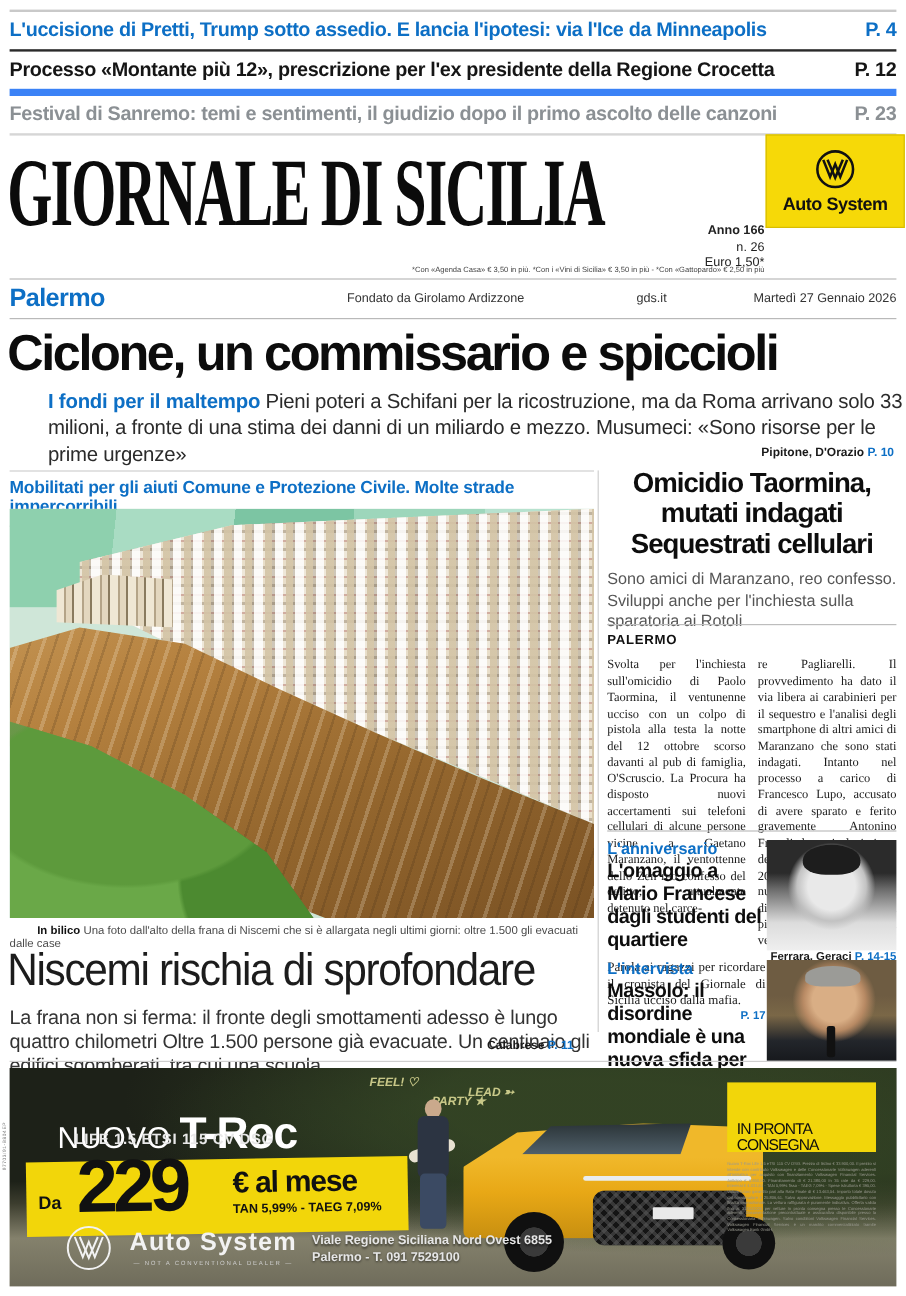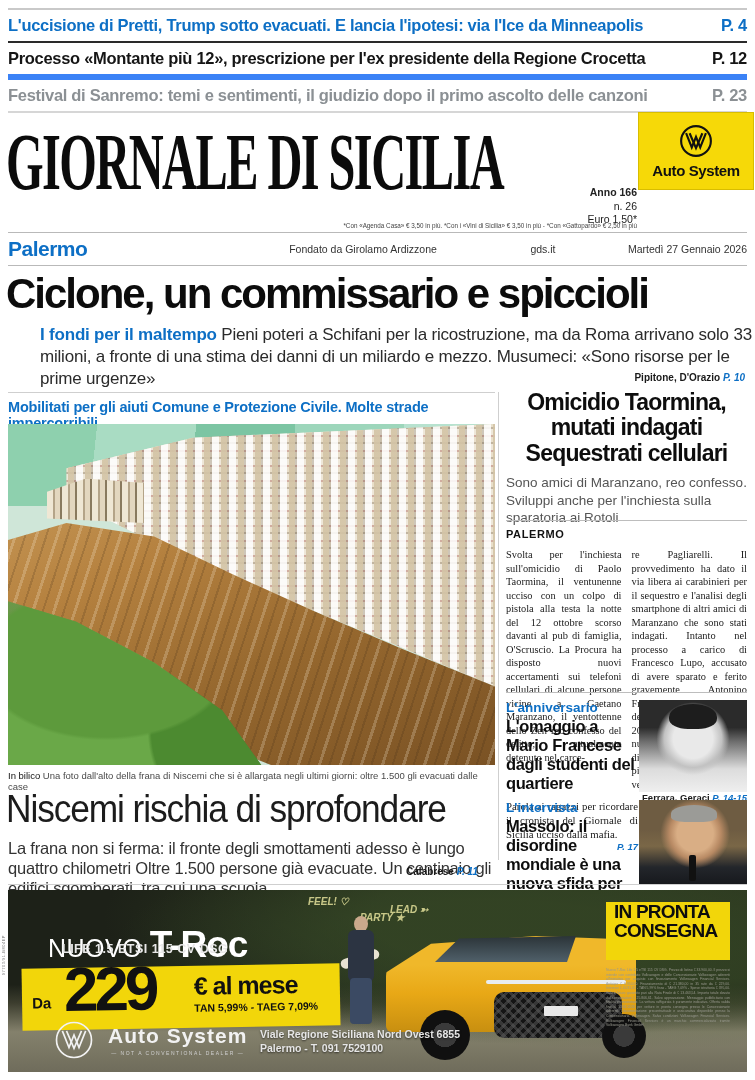--- a/index.html
+++ b/index.html
@@ -33,21 +33,21 @@
   #dl-founded{font-size:10.5px;color:#333;width:230px;text-align:center;}
   #dl-site{font-size:10.5px;color:#333;width:130px;text-align:center;}
   #dl-date{font-size:10.5px;color:#333;flex:1;text-align:right;}
   
   #lead-headline{left:6px;top:270px;font-weight:bold;font-size:42px;letter-spacing:-2px;
         white-space:nowrap;color:#0c0c0c;}
   #lead-standfirst{left:8px;top:324px;width:732px;font-size:17px;line-height:1.28;
         color:#2b2b2b;letter-spacing:-0.2px;margin-left:32px;}
   #lead-standfirst .kick{color:#0d6fc5;font-weight:bold;}
   #lead-byline{right:10px;top:372px;font-size:10px;font-weight:bold;color:#1a1a1a;}
-  .pageref{color:#0d6fc5;font-weight:bold;font-style:italic;}
+  .pageref{color:#0d6fc5;font-weight:bold;}
   
   #vdivider{left:498px;top:392px;width:1px;height:468px;background:#cfcfcf;}
   
   #kicker{left:8px;top:392px;width:487px;border-top:1px solid #cfcfcf;border-bottom:1px solid #cfcfcf;
         padding:6px 0 7px 0;color:#0d6fc5;font-weight:bold;font-size:14.5px;letter-spacing:-0.2px;}
   #photo{left:8px;top:424px;width:487px;height:341px;background:#cfe6d8;overflow:hidden;}
   .ph-fields{position:absolute;left:0;top:0;width:100%;height:24%;
         background:linear-gradient(96deg,#8ed0ae 0 18%,#a9dcc3 18% 38%,#7cc5a3 38% 58%,#9dd6bb 58% 80%,#b7e2cf 80%);}
   .ph-town{position:absolute;left:0;top:0;width:100%;height:100%;
         clip-path:polygon(12% 13%,38% 4%,100% 0%,100% 77%,80% 65%,58% 52%,40% 42%,26% 32%,12% 22%);
@@ -64,21 +64,21 @@
         clip-path:polygon(0 52%,14% 58%,30% 70%,44% 84%,52% 100%,0 100%);
         background:
           radial-gradient(ellipse at 20% 70%,#5d9a3c 0 22%,rgba(0,0,0,0) 23%),
           radial-gradient(ellipse at 45% 90%,#4c8a30 0 20%,rgba(0,0,0,0) 21%),
           radial-gradient(ellipse at 10% 92%,#6aa848 0 24%,rgba(0,0,0,0) 25%),
           linear-gradient(150deg,#7fae57,#55813a 60%,#3f6b2a);}
   .ph-hamlet{position:absolute;left:8%;top:16%;width:20%;height:13%;
         background:repeating-linear-gradient(90deg,#efe7d4 0 6px,#b4a488 6px 8px,#e3d7bf 8px 13px,#897a5e 13px 15px);
         clip-path:polygon(0 30%,40% 0,100% 10%,100% 100%,0 90%);}
   #caption{left:8px;top:770px;width:487px;font-size:9.5px;color:#4a4a4a;}
-  #caption .cl{font-weight:normal;color:#111;}
+  #caption .cl{font-weight:bold;color:#111;margin-left:23px;}
   #left-headline{left:6px;top:788px;font-weight:300;font-size:38px;letter-spacing:-1.2px;
         color:#1c1c1c;white-space:nowrap;transform:scale(0.93,1);transform-origin:left top;}
   #left-body{left:8px;top:838px;width:487px;font-size:16.5px;line-height:1.22;color:#333;
         letter-spacing:-0.2px;}
   #left-byline{left:8px;top:866px;width:470px;text-align:right;font-size:10px;font-weight:bold;color:#1a1a1a;}
   
   .rt{left:506px;width:241px;}
   #rt-headline{top:390px;font-weight:bold;font-size:23px;line-height:1.1;letter-spacing:-0.8px;color:#0d0d0d;text-align:center;}
   #rt-standfirst{top:474px;font-size:13.5px;line-height:1.3;color:#555;}
   #rt-rule1{top:520px;height:1px;background:#bdbdbd;}
@@ -118,22 +118,22 @@
   #ad-model{font-size:37px;font-weight:bold;letter-spacing:-1px;}
   #ad-trim{position:absolute;left:54px;top:52px;font-size:12.5px;font-weight:bold;letter-spacing:0.5px;color:#e8e8e8;}
   #ad-price{position:absolute;left:14px;top:76px;width:318px;height:62px;background:#f2d60a;
         transform:rotate(-1deg);color:#111;}
   #ad-price .da{position:absolute;left:10px;top:26px;font-size:15px;font-weight:bold;}
   #ad-price .val{position:absolute;left:42px;top:-14px;font-size:62px;font-weight:bold;letter-spacing:-4px;}
   #ad-price .suf{position:absolute;left:172px;top:6px;font-size:25px;font-weight:bold;letter-spacing:-1px;}
   #ad-price .tan{position:absolute;left:172px;top:36px;font-size:10.5px;font-weight:bold;}
   .doodle{position:absolute;color:#e3e09a;font-style:italic;font-weight:bold;font-size:10px;opacity:.85;}
   #ready{position:absolute;left:598px;top:12px;width:124px;height:58px;background:#f2d60a;color:#0d0d0d;
-        display:flex;flex-direction:column;justify-content:flex-start;padding-left:8px;box-sizing:border-box;
-        font-weight:bold;font-size:19px;line-height:1.02;letter-spacing:-0.8px;}
+        display:flex;flex-direction:column;justify-content:flex-end;padding-left:8px;box-sizing:border-box;
+        font-weight:normal;font-size:13px;line-height:1.02;letter-spacing:-0.8px;}
   #fineprint{position:absolute;left:598px;top:78px;width:124px;height:96px;font-size:3.4px;
         line-height:1.35;color:#9a9a90;text-align:justify;}
   #person{position:absolute;left:336px;top:26px;width:36px;height:110px;}
   #person .head{position:absolute;left:10px;top:0;width:14px;height:16px;border-radius:50%;background:#caa98c;}
   #person .body{position:absolute;left:4px;top:14px;width:26px;height:52px;border-radius:6px;background:#2c3442;}
   #person .legs{position:absolute;left:6px;top:62px;width:22px;height:46px;background:#3b4a63;border-radius:4px;}
   #person .guitar{position:absolute;left:-4px;top:38px;width:40px;height:10px;background:#e8e2d2;border-radius:5px;transform:rotate(-18deg);}
   #car{position:absolute;left:378px;top:24px;width:250px;height:148px;}
   #car .body{position:absolute;left:0;top:22px;width:100%;height:96px;
         background:linear-gradient(180deg,#f0b82a 0 30%,#e8a816 60%,#c88f10 100%);
@@ -158,21 +158,21 @@
         line-height:1.4;color:#e6e6e6;text-shadow:0 1px 2px rgba(0,0,0,.6);}
   #sidecode{left:1px;top:935px;font-size:4px;color:#777;writing-mode:vertical-rl;transform:rotate(180deg);letter-spacing:.5px;}
 </style>
 </head>
 <body>
 
 <div id="page">
 
   <div class="abs" id="topbar">
     <div class="tb-row">
-      <span>L'uccisione di Pretti, Trump sotto evacuati. E lancia l'ipotesi: via l'Ice da Minneapolis</span>
+      <span>L'uccisione di Pretti, Trump sotto assedio. E lancia l'ipotesi: via l'Ice da Minneapolis</span>
       <span class="tb-page">P. 4</span>
     </div>
     <div class="tb-row">
       <span>Processo «Montante più 12», prescrizione per l'ex presidente della Regione Crocetta</span>
       <span class="tb-page">P. 12</span>
     </div>
     <div class="tb-row">
       <span>Festival di Sanremo: temi e sentimenti, il giudizio dopo il primo ascolto delle canzoni</span>
       <span class="tb-page">P. 23</span>
     </div>

